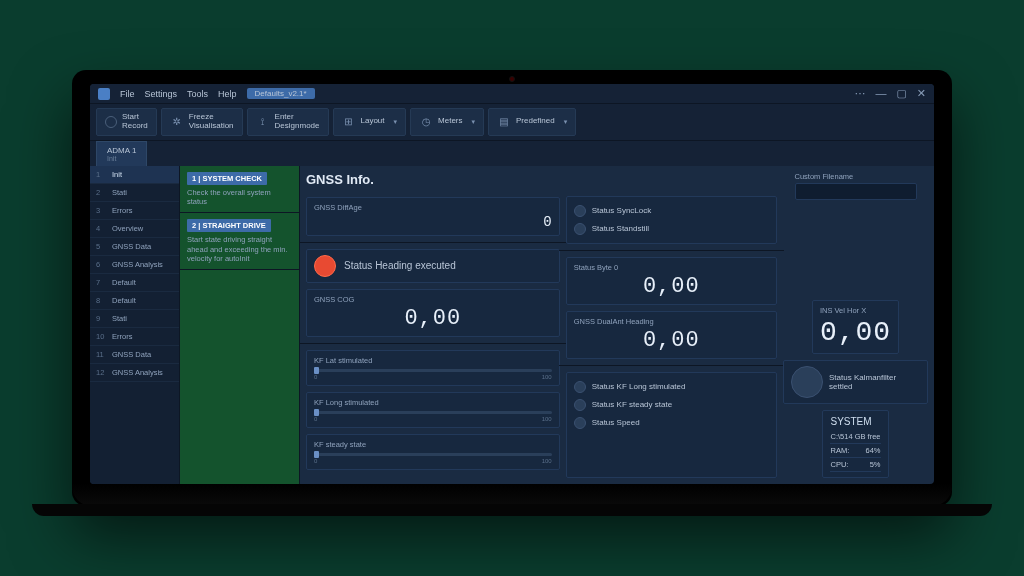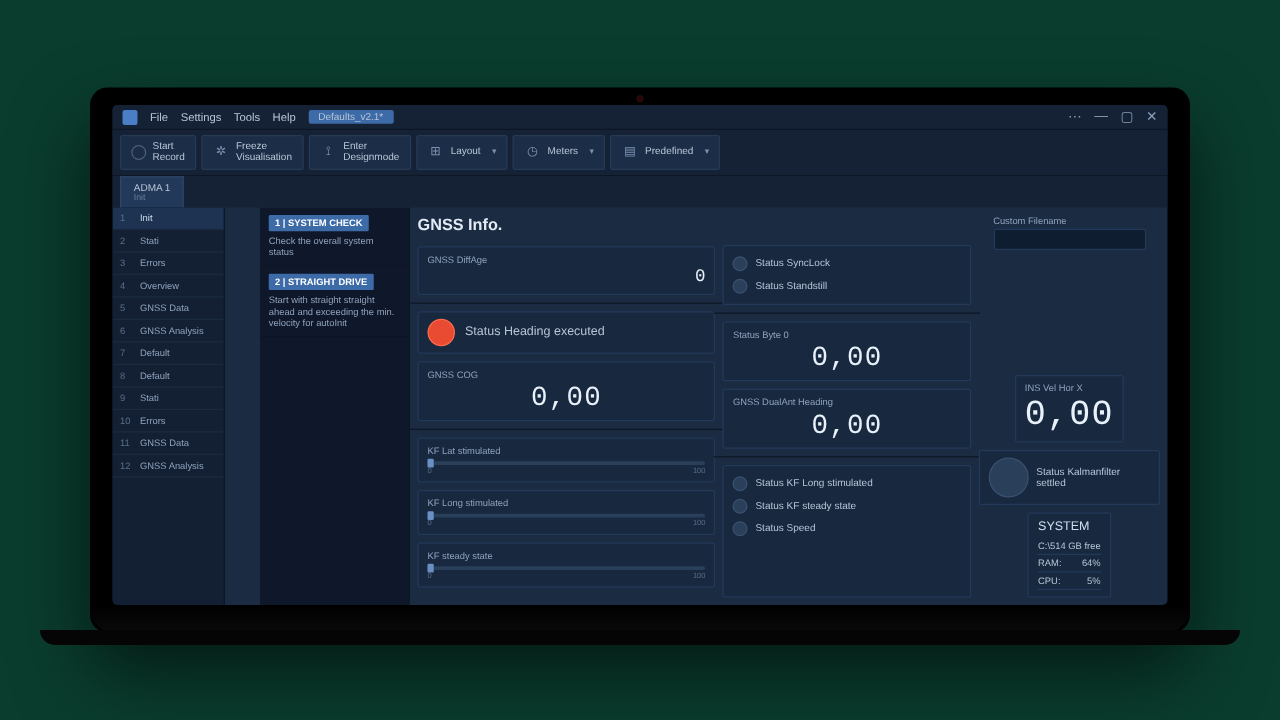--- a/index.html
+++ b/index.html
@@ -19,21 +19,21 @@
 .tbtn .circ { width: 12px; height: 12px; border: 1px solid #4a5f7a; border-radius: 50%; }
 .chev::after { content: "▾"; margin-left: 4px; font-size: 7px; color: #7a91b0; }
 .tabstrip { display: flex; padding: 0 6px; background: #152236; }
 .dtab { padding: 4px 10px; background: #22395a; border: 1px solid #2e4767; border-bottom: none; font-size: 8px; }
 .dtab .sub { font-size: 7px; color: #6a7f9a; }
 .body { flex: 1; display: flex; overflow: hidden; }
 .sidenav { width: 90px; background: #132033; border-right: 1px solid #0d1624; overflow-y: auto; }
 .sitem { display: flex; gap: 6px; padding: 4px 6px; font-size: 7.5px; color: #8fa2bc; border-bottom: 1px solid #1a2a40; cursor: pointer; }
 .sitem .n { width: 10px; color: #5a6f8a; }
 .sitem.act { background: #1e3352; color: #d0dff0; }
-.steps { width: 120px; background: #0f172a; border-right: 1px solid #0d1624; margin-left: 28px; }
+.steps { width: 120px; background: #14532d; border-right: 1px solid #0d1624; }
 .step { padding: 6px 7px; border-bottom: 1px solid #0d1624; }
 .step-h { background: #3d6ba8; color: #fff; padding: 2px 5px; font-size: 7.5px; font-weight: bold; border-radius: 1px; display: inline-block; margin-bottom: 3px; }
 .step-d { font-size: 7.5px; color: #8fa2bc; line-height: 1.25; }
 .main { flex: 1; padding: 6px; display: flex; gap: 6px; overflow: hidden; }
 .col { display: flex; flex-direction: column; gap: 6px; }
 .col.c1 { flex: 1.2; }
 .col.c2 { flex: 1; }
 .col.c3 { width: 145px; align-items: center; }
 .panel { background: #17283f; border: 1px solid #22395a; border-radius: 2px; padding: 5px 7px; }
 .plabel { font-size: 7.5px; color: #8fa2bc; margin-bottom: 2px; }
@@ -162,21 +162,21 @@
             <span>GNSS Data</span>
           </div>
           <div class="sitem">
             <span class="n">12</span>
             <span>GNSS Analysis</span>
           </div>
         </div>
 
       <div class="steps" id="steps">
           <div class="step"><div class="step-h">1 | SYSTEM CHECK</div><div class="step-d">Check the overall system status</div></div>
-          <div class="step"><div class="step-h">2 | STRAIGHT DRIVE</div><div class="step-d">Start with straight straight ahead and exceeding the min. velocity for autoInit</div></div>
+          <div class="step"><div class="step-h">2 | STRAIGHT DRIVE</div><div class="step-d">Start state driving straight ahead and exceeding the min. velocity for autoInit</div></div>
         </div>
 
       <div class="main">
         <div class="col c1">
           <div class="title">GNSS Info.</div>
           <div class="hsplit">
             <div class="panel">
               <div class="plabel">GNSS DiffAge</div>
               <div class="mednum">0</div>
             </div>

